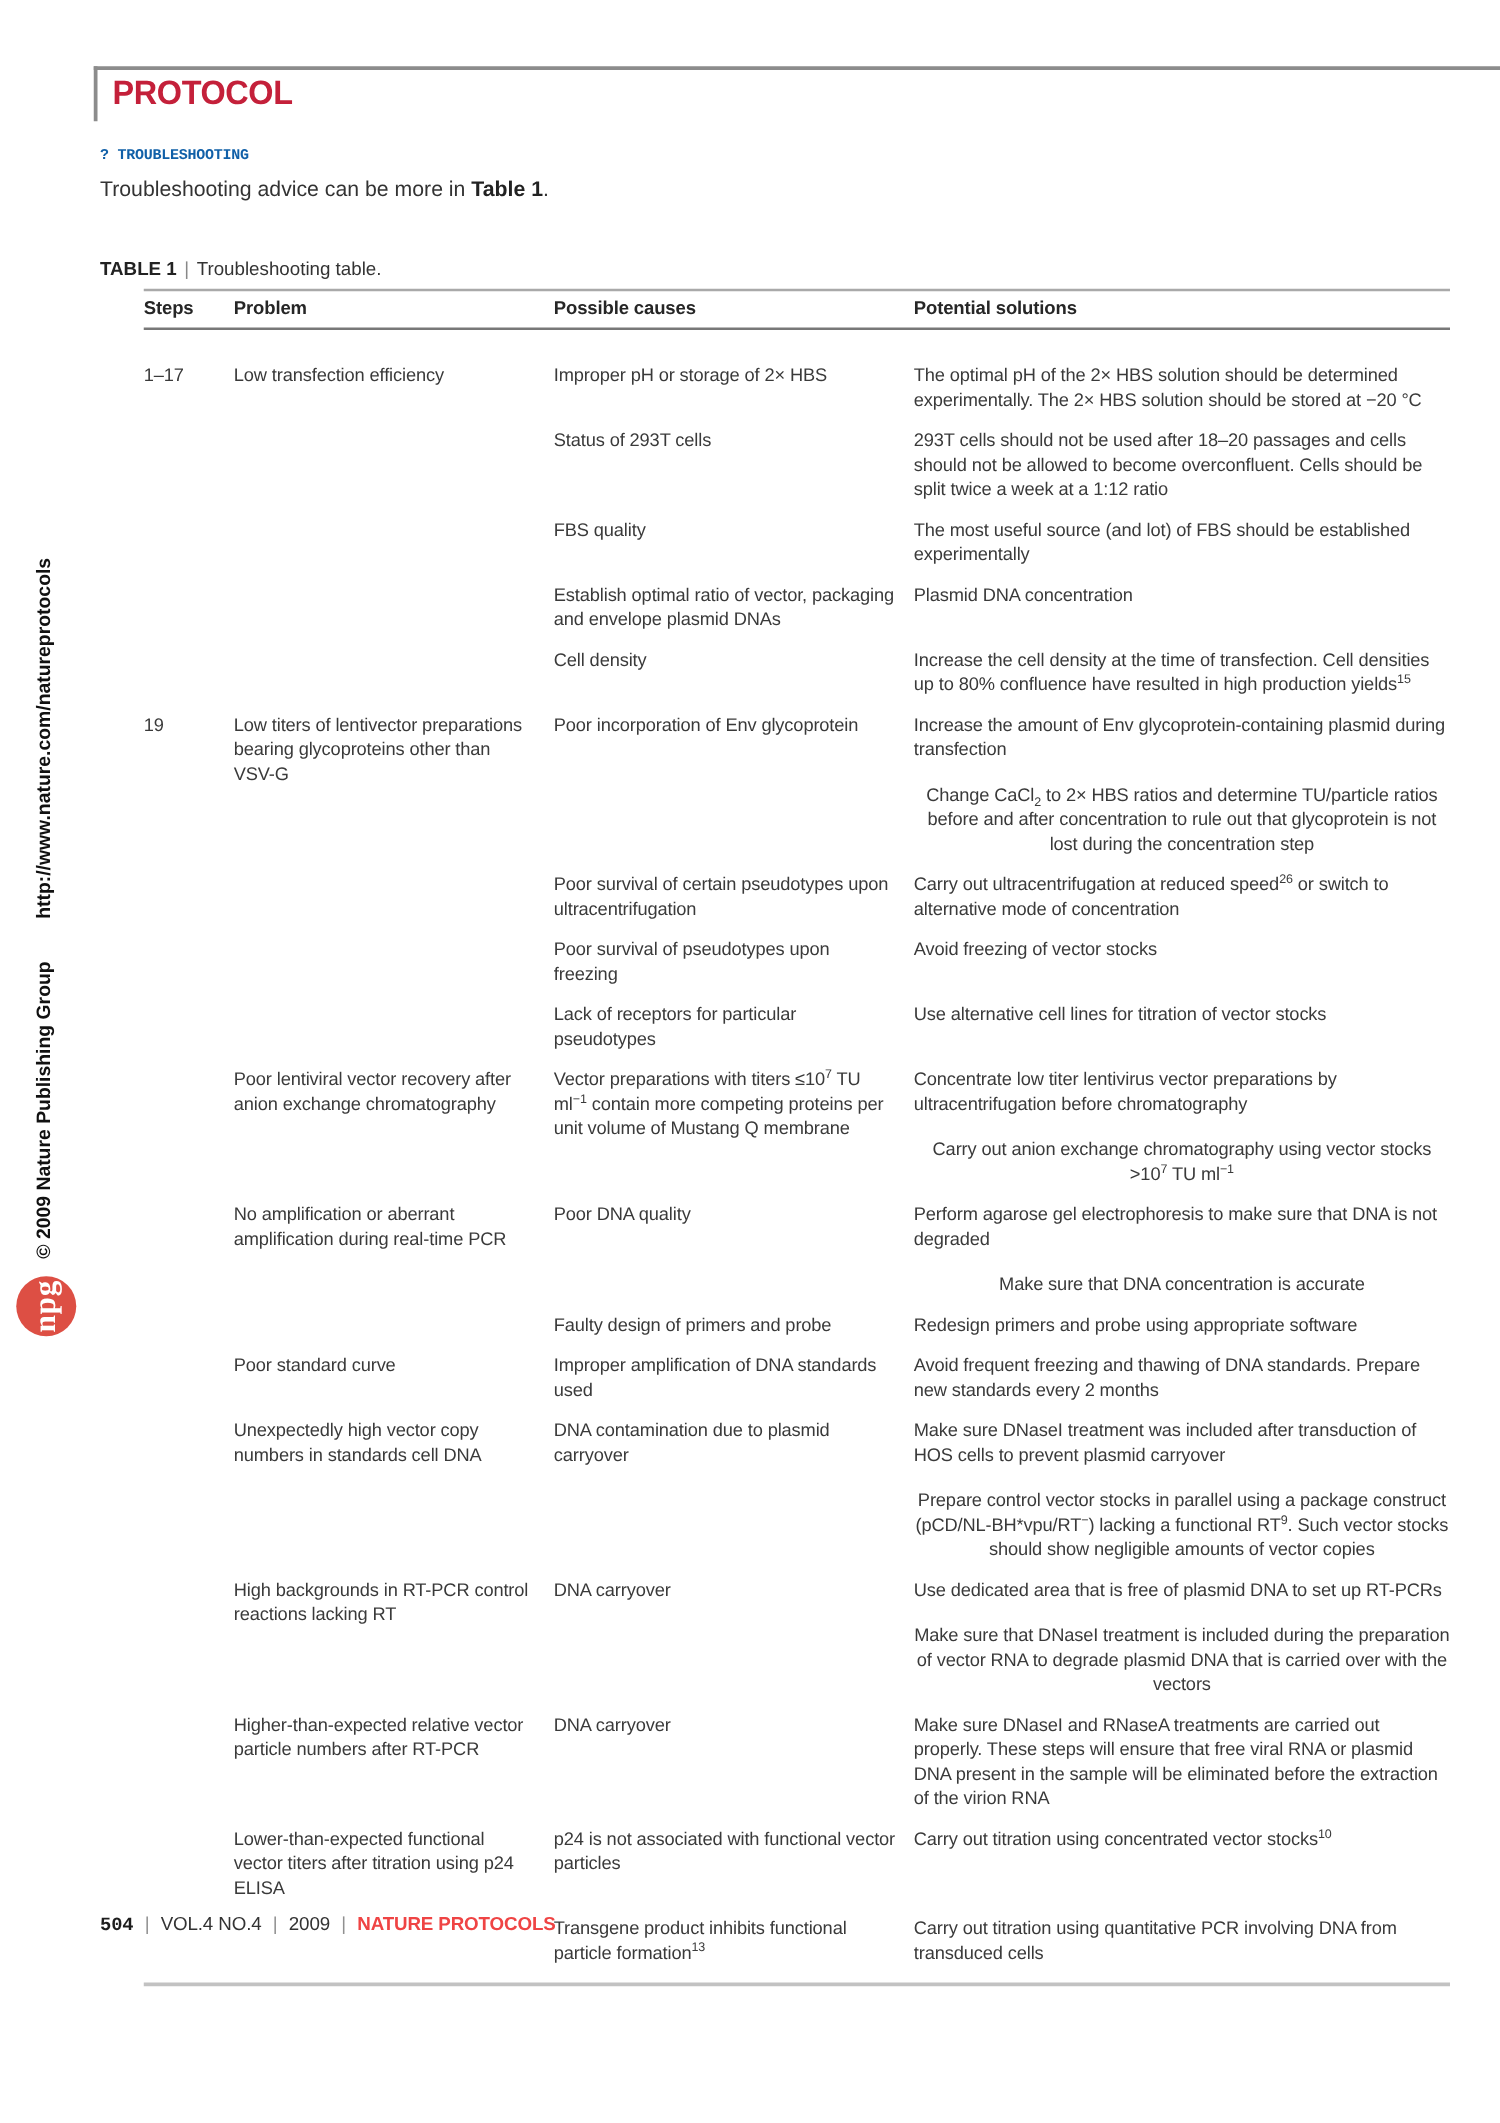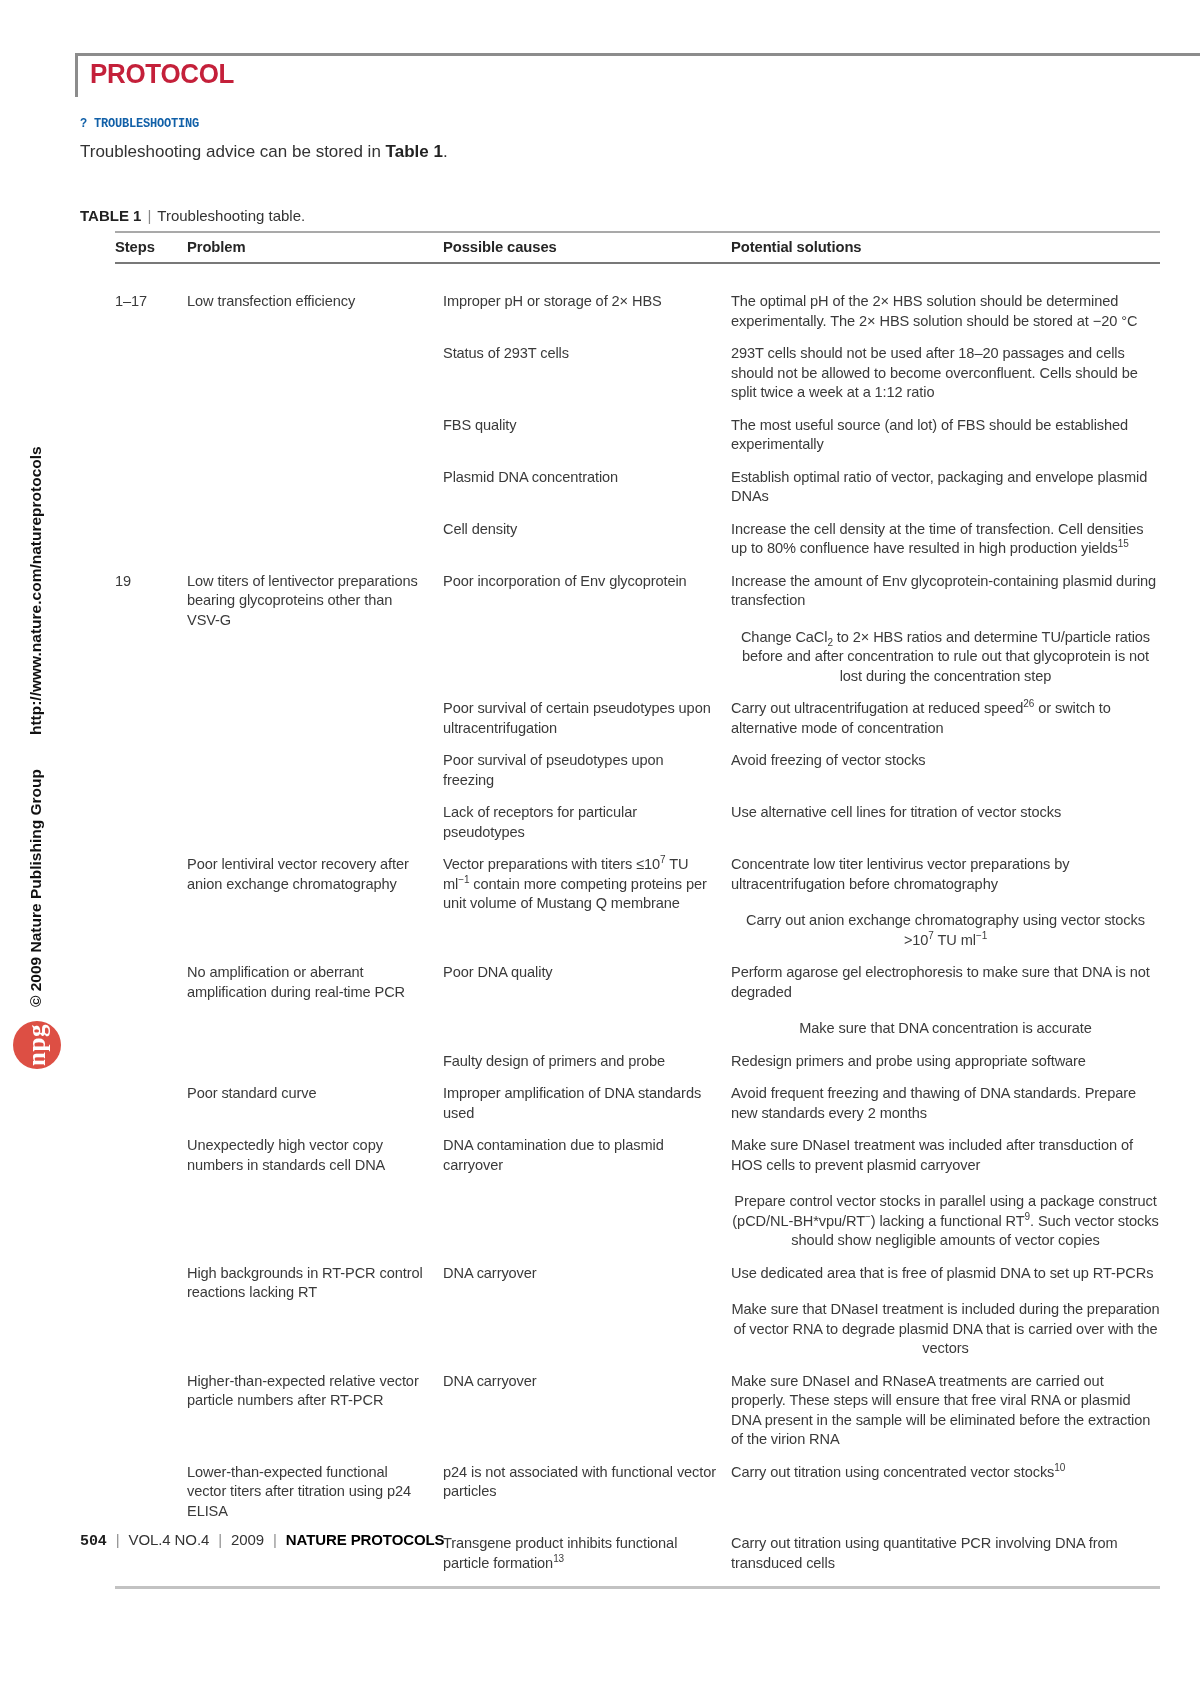--- a/index.html
+++ b/index.html
@@ -38,21 +38,21 @@
   .cell p + p{margin-top:17px;text-align:center;}
   sup{font-size:10px;line-height:0;vertical-align:super;}
   sub{font-size:10px;line-height:0;vertical-align:sub;}
   .t-bottom-rule{height:3px;background:#c2c2c2;margin-top:3px;}
 
   
   .footer{position:absolute;left:80px;top:1531px;font-size:15px;color:#333;
           letter-spacing:-0.1px;white-space:nowrap;}
   .footer .pg{font-weight:bold;color:#1d1d1d;font-family:Liberation Mono, monospace;}
   .footer .fsep{color:#909090;padding:0 9px;font-weight:300;}
-  .footer .journal{font-weight:bold;color:#000000;text-align:right;}
+  .footer .journal{font-weight:bold;color:#ef4444;text-align:right;}
 
   
   .sidebar-rot{position:absolute;left:27px;top:1007px;transform:rotate(-90deg);
                transform-origin:0 0;white-space:nowrap;font-weight:bold;font-size:15.5px;
                color:#111;letter-spacing:0;}
   .sidebar-rot .gap{display:inline-block;width:34px;}
   .npg-logo{position:absolute;left:13px;top:1021px;width:48px;height:48px;border-radius:50%;
             background:#dd4f44;display:flex;align-items:center;justify-content:center;}
   .npg-logo span{display:block;transform:rotate(-90deg);color:#ffffff;
                  font-family:"Liberation Serif", serif;font-size:25px;font-weight:bold;
@@ -61,21 +61,21 @@
 </head>
 <body>
 
 <div class="page">
 
   <div class="kicker-rule"></div>
   <div class="kicker-tick"></div>
   <div class="kicker">PROTOCOL</div>
 
   <div class="section-heading">? TROUBLESHOOTING</div>
-  <div class="intro"><span>Troubleshooting advice can be stored in </span><b>Table 1</b><span>.</span></div>
+  <div class="intro"><span>Troubleshooting advice can be more in </span><b>Table 1</b><span>.</span></div>
 
   <div class="table-title"><span class="tt-label">TABLE 1</span><span class="tt-sep">|</span><span>Troubleshooting table.</span></div>
 
   <div class="ts-table">
     <div class="t-head">
       <div class="hcell">Steps</div>
       <div class="hcell">Problem</div>
       <div class="hcell">Possible causes</div>
       <div class="hcell">Potential solutions</div>
     </div>
@@ -100,24 +100,24 @@
           <div class="cell c-steps"></div>
           <div class="cell c-problem"></div>
           <div class="cell c-cause">FBS quality</div>
           <div class="cell c-sol">
             <p>The most useful source (and lot) of FBS should be established experimentally</p>
           </div>
         </div>
         <div class="t-row">
           <div class="cell c-steps"></div>
           <div class="cell c-problem"></div>
+          <div class="cell c-sol">
+            <p>Establish optimal ratio of vector, packaging and envelope plasmid DNAs</p>
+          </div>
           <div class="cell c-cause">Plasmid DNA concentration</div>
-          <div class="cell c-sol">
-            <p>Establish optimal ratio of vector, packaging and envelope plasmid DNAs</p>
-          </div>
         </div>
         <div class="t-row">
           <div class="cell c-steps"></div>
           <div class="cell c-problem"></div>
           <div class="cell c-cause">Cell density</div>
           <div class="cell c-sol">
             <p>Increase the cell density at the time of transfection. Cell densities up to 80% confluence have resulted in high production yields<sup>15</sup></p>
           </div>
         </div>
         <div class="t-row">

